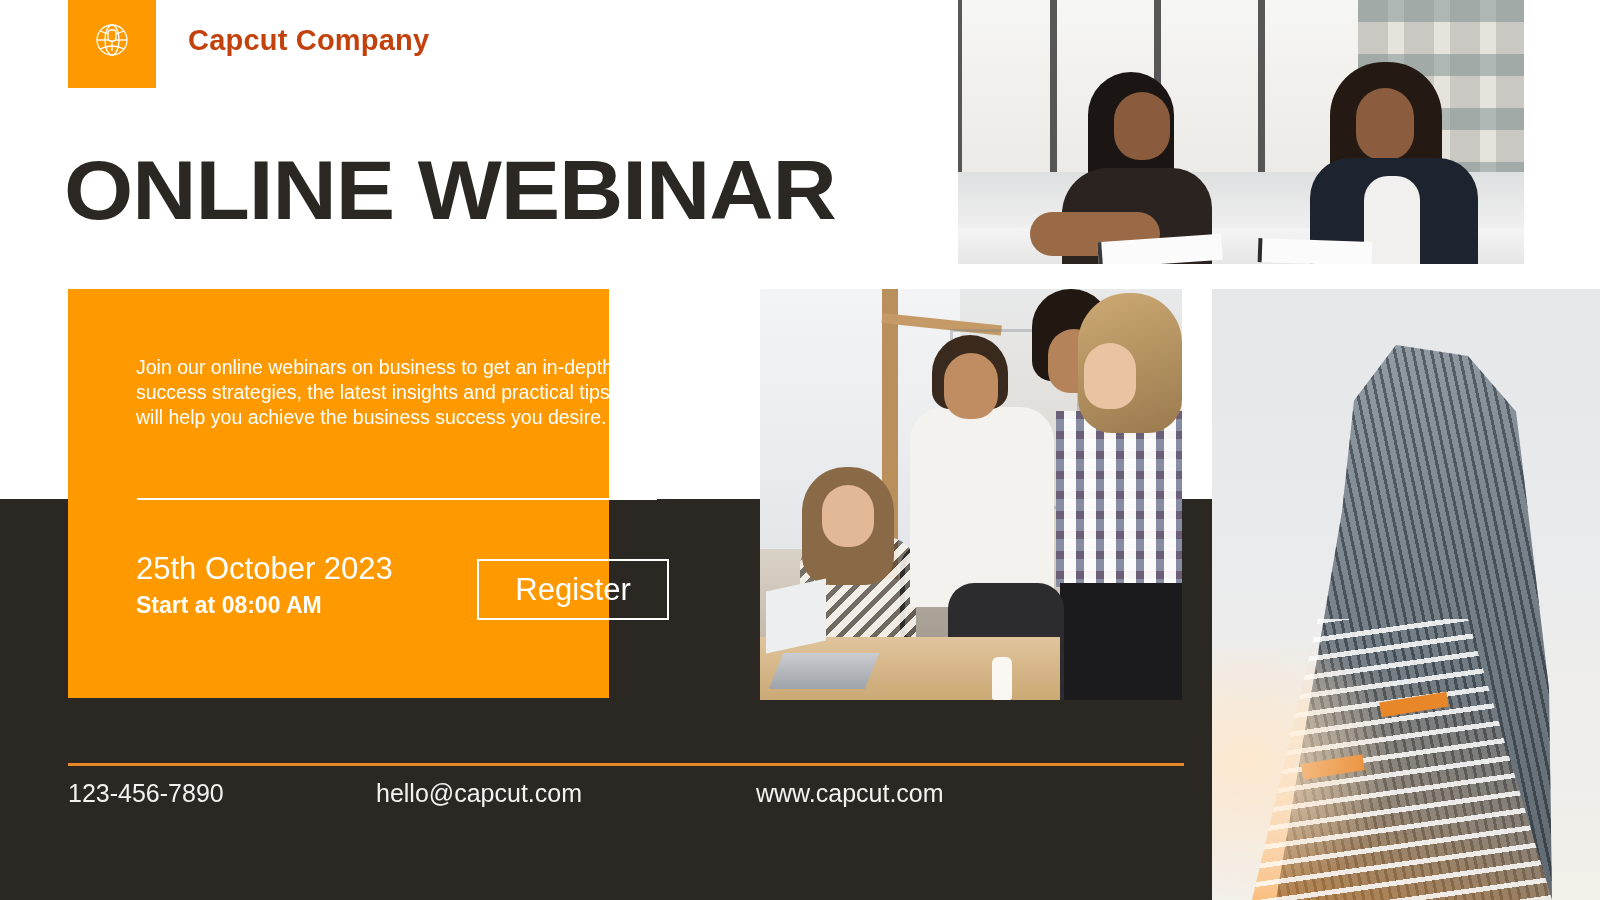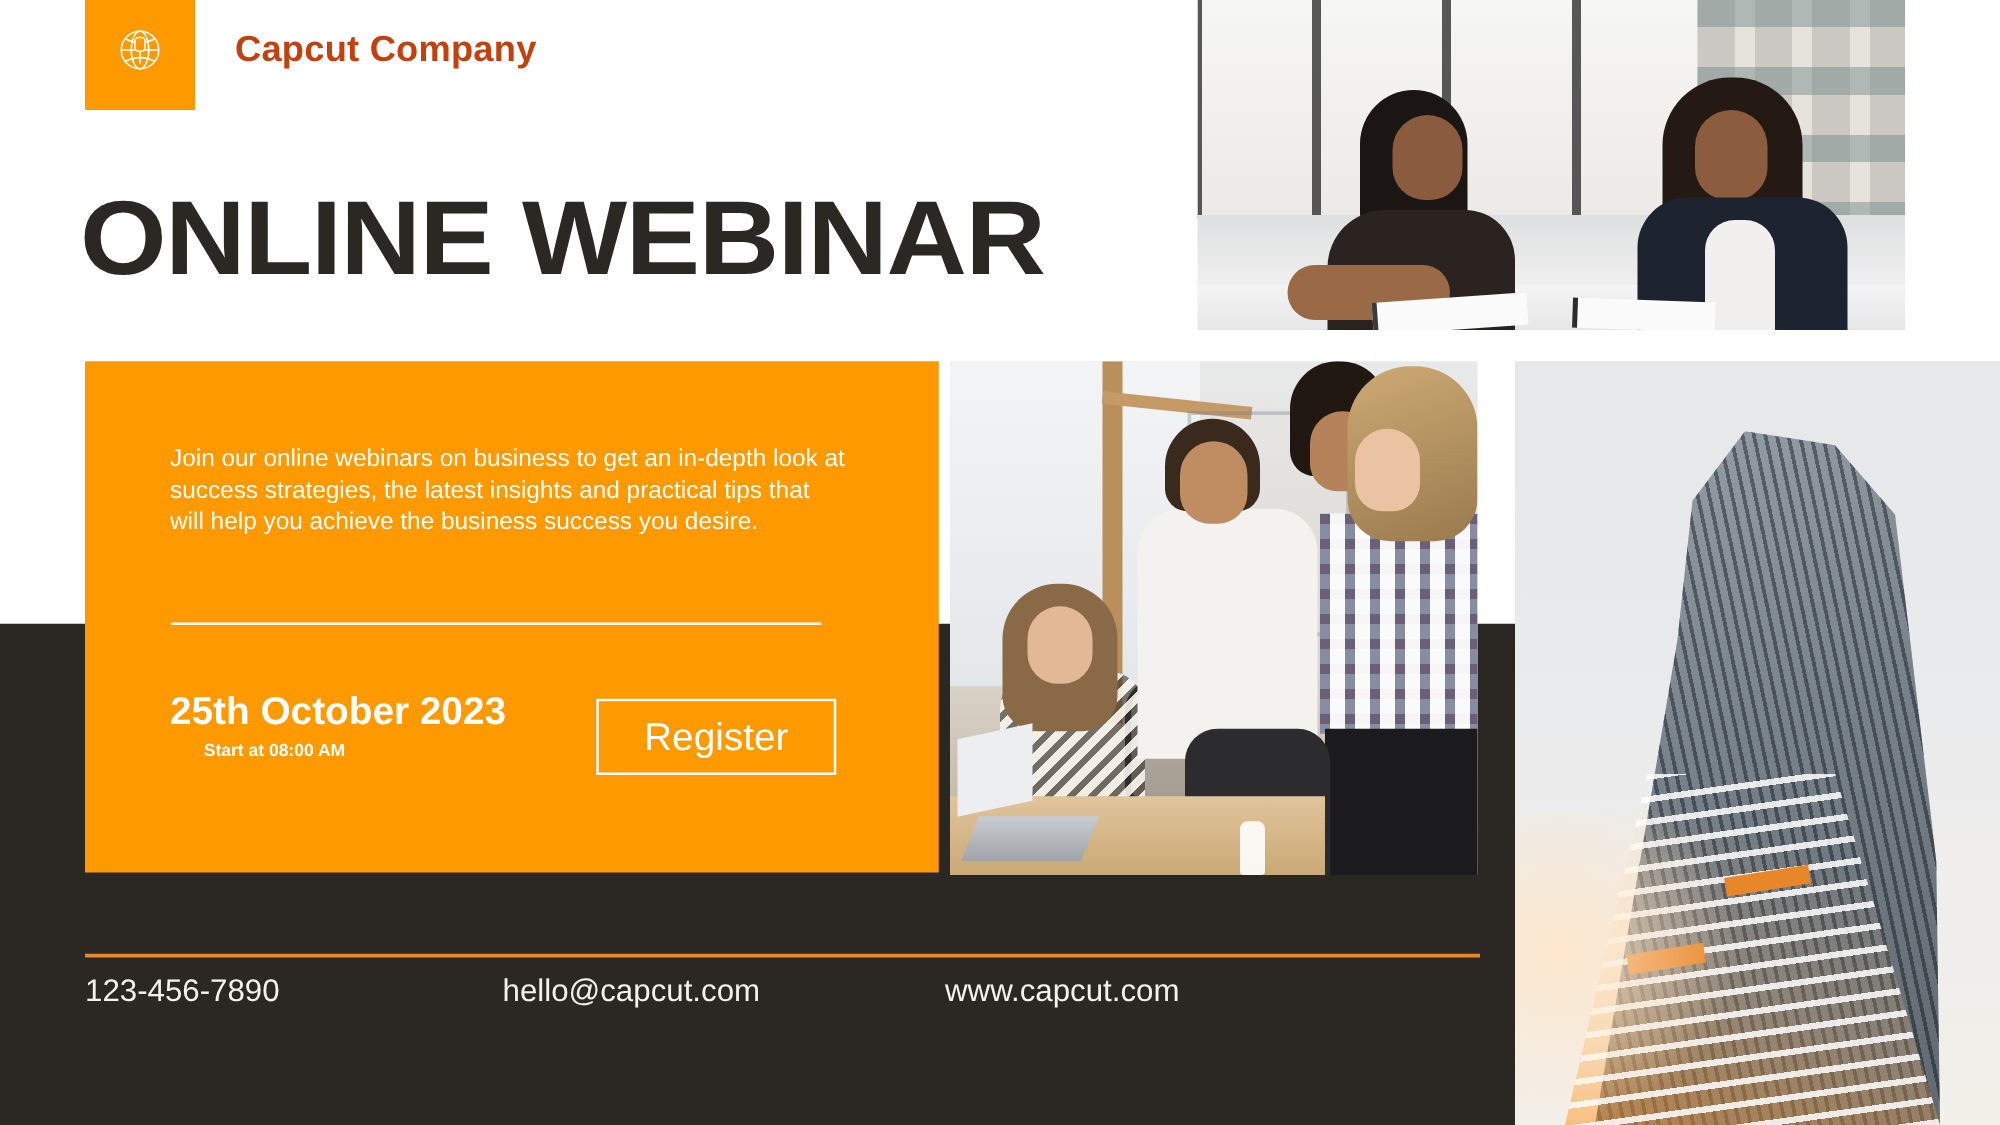--- a/index.html
+++ b/index.html
@@ -62,53 +62,52 @@
     line-height: 1;
     white-space: nowrap;
     transform: scaleX(1.06);
     transform-origin: left top;
   }
 
   
   .info-card {
     position: absolute;
     left: 68px; top: 289px;
-    width: 683px; height: 409px;
+    width: 541px; height: 409px;
     background: #ff9900;
   }
   .info-paragraph {
     position: absolute;
     left: 68px; top: 66px;
     width: 540px;
     font-size: 19.5px;
     line-height: 25px;
     color: #ffffff;
   }
   .card-rule {
     position: absolute;
     left: 69px; top: 209px;
     width: 520px; height: 2px;
     background: #ffffff;
   }
   .event-date {
     position: absolute;
     left: 68px; top: 262px;
     font-size: 31px;
+    font-weight: normal;
+    color: #ffffff;
+    white-space: nowrap;
+  }
+  .event-time {
+    position: absolute;
+    left: 68px; top: 303px;
+    font-size: 23px;
     font-weight: bold;
     color: #ffffff;
     white-space: nowrap;
-  }
-  .event-time {
-    position: absolute;
-    left: 68px; top: 303px;
-    font-size: 14px;
-    font-weight: bold;
-    color: #ffffff;
-    white-space: nowrap;
-    margin-left: 27px;
   }
   .register-btn {
     position: absolute;
     left: 409px; top: 270px;
     width: 192px; height: 61px;
     border: 2px solid #ffffff;
     box-sizing: border-box;
     display: flex;
     align-items: center;
     justify-content: center;
@@ -428,21 +427,21 @@
     background: #e8862a;
   }
   .footer-item {
     position: absolute;
     top: 779px;
     font-size: 25px;
     color: #f4f2ef;
     white-space: nowrap;
   }
   .footer-phone { left: 68px; }
-  .footer-email { left: 402px; }
+  .footer-email { left: 376px; }
   .footer-web   { left: 756px; }
 </style>
 </head>
 <body>
 
 <div id="poster">
 
   <div class="band-white"></div>
   <div class="band-dark"></div>
 

